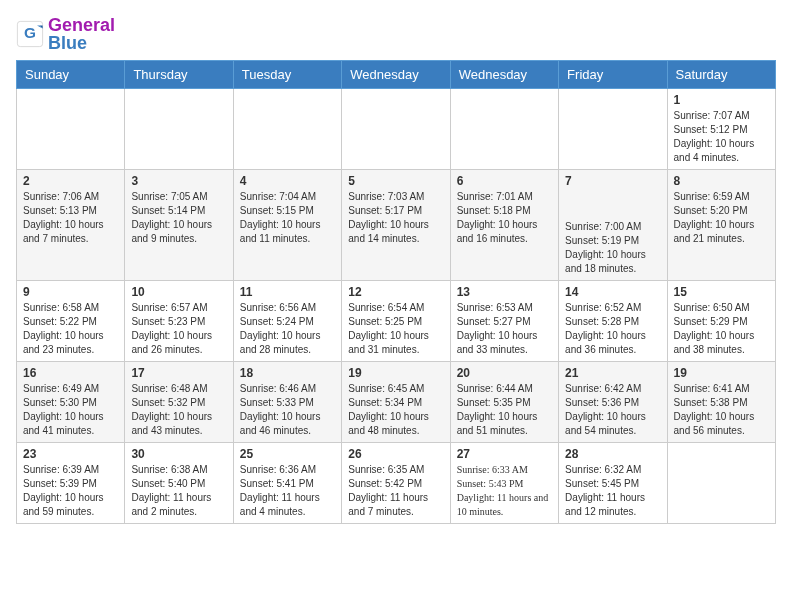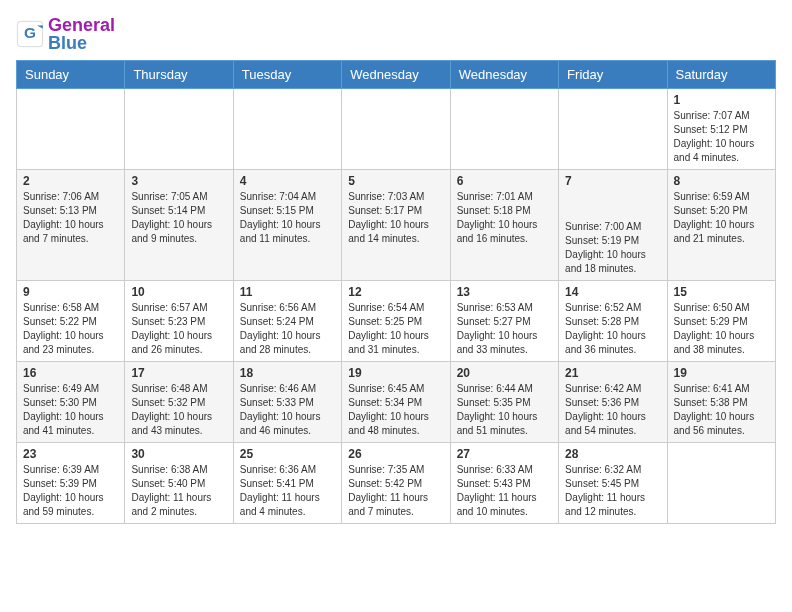--- a/index.html
+++ b/index.html
@@ -286,27 +286,27 @@
 Daylight: 11 hours and 2 minutes.</div>
         </td>
         <td>
           <div class="day-number">25</div>
           <div class="day-info" style="white-space: pre-line;">Sunrise: 6:36 AM
 Sunset: 5:41 PM
 Daylight: 11 hours and 4 minutes.</div>
         </td>
         <td>
           <div class="day-number">26</div>
-          <div class="day-info" style="white-space: pre-line;">Sunrise: 7:35 AM
+          <div class="day-info" style="white-space: pre-line;">Sunrise: 6:35 AM
 Sunset: 5:42 PM
 Daylight: 11 hours and 7 minutes.</div>
         </td>
         <td>
           <div class="day-number">27</div>
-          <div class="day-info" style="white-space: pre-line;">Sunrise: 6:33 AM
+          <div class="day-info" style="white-space: pre-line; font-family: Liberation Serif, serif;">Sunrise: 6:33 AM
 Sunset: 5:43 PM
 Daylight: 11 hours and 10 minutes.</div>
         </td>
         <td>
           <div class="day-number">28</div>
           <div class="day-info" style="white-space: pre-line;">Sunrise: 6:32 AM
 Sunset: 5:45 PM
 Daylight: 11 hours and 12 minutes.</div>
         </td>
         <td class="empty-cell"></td>

